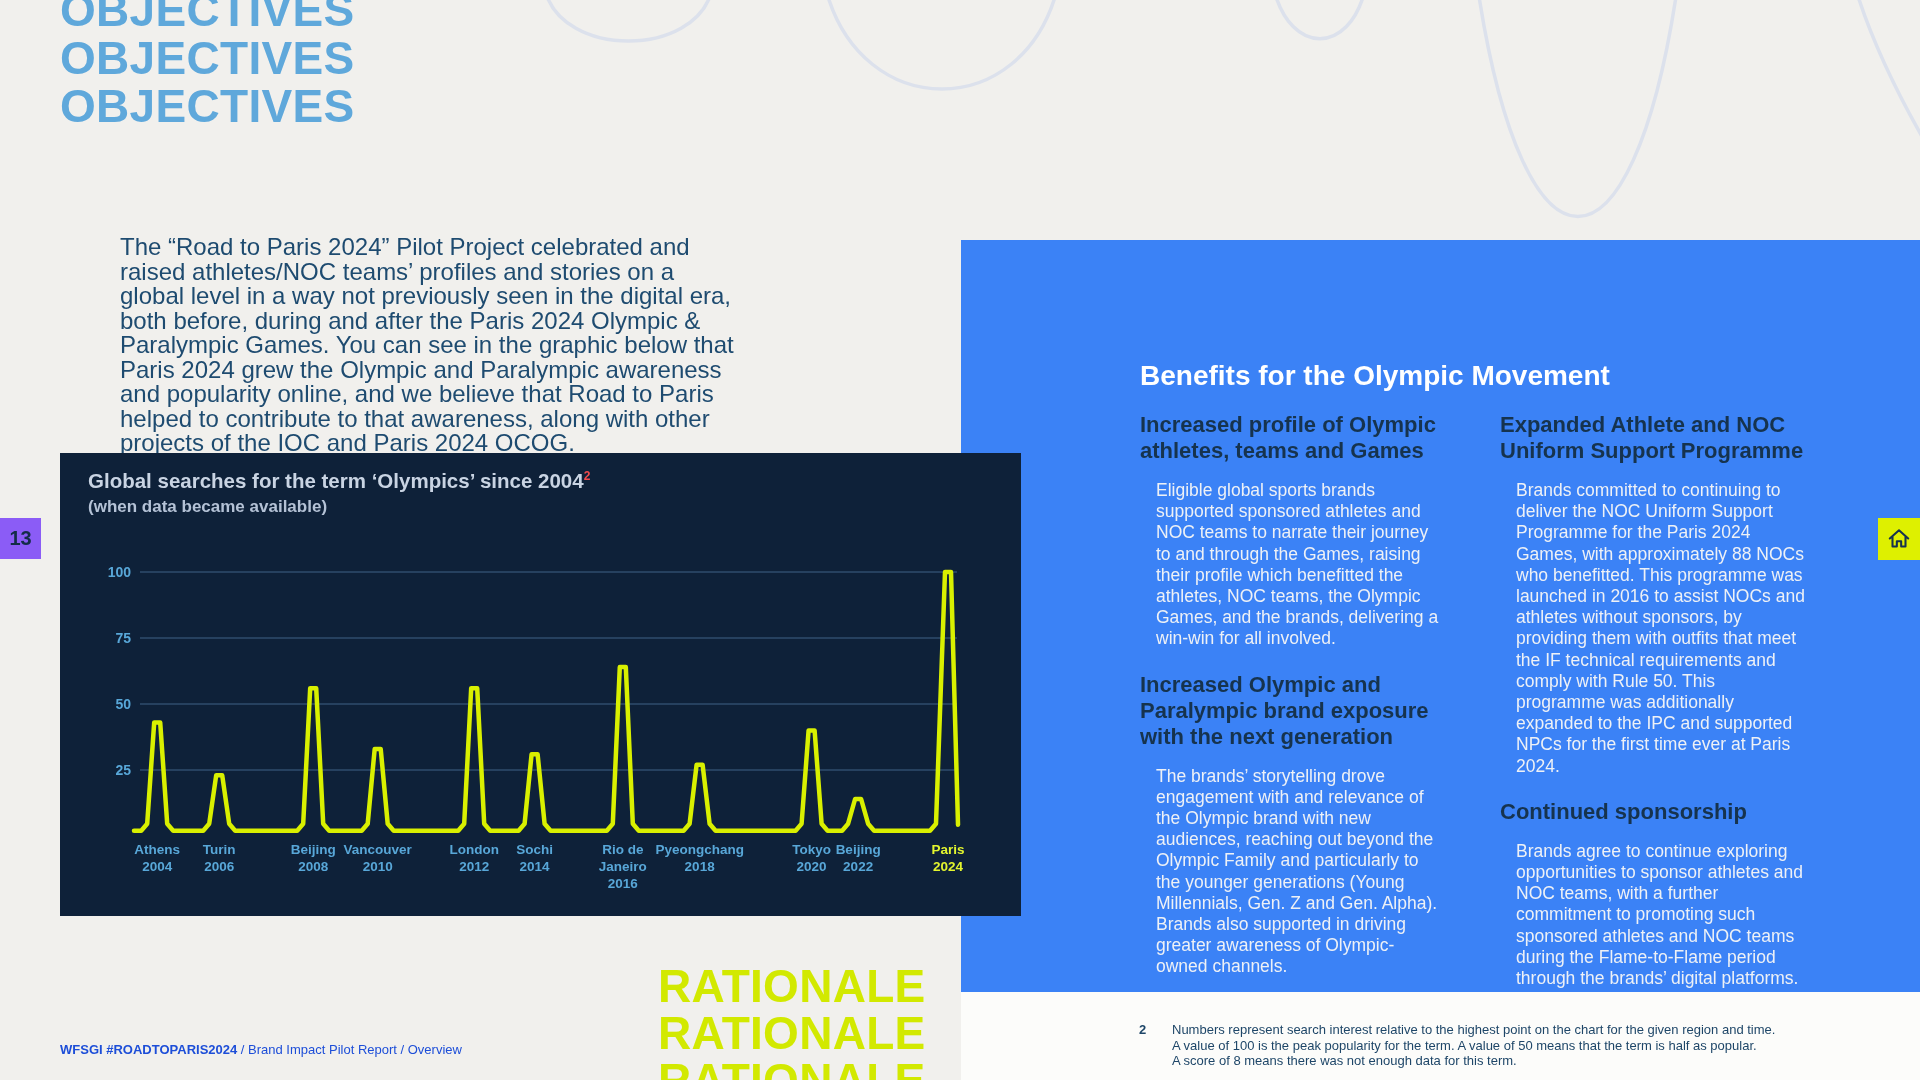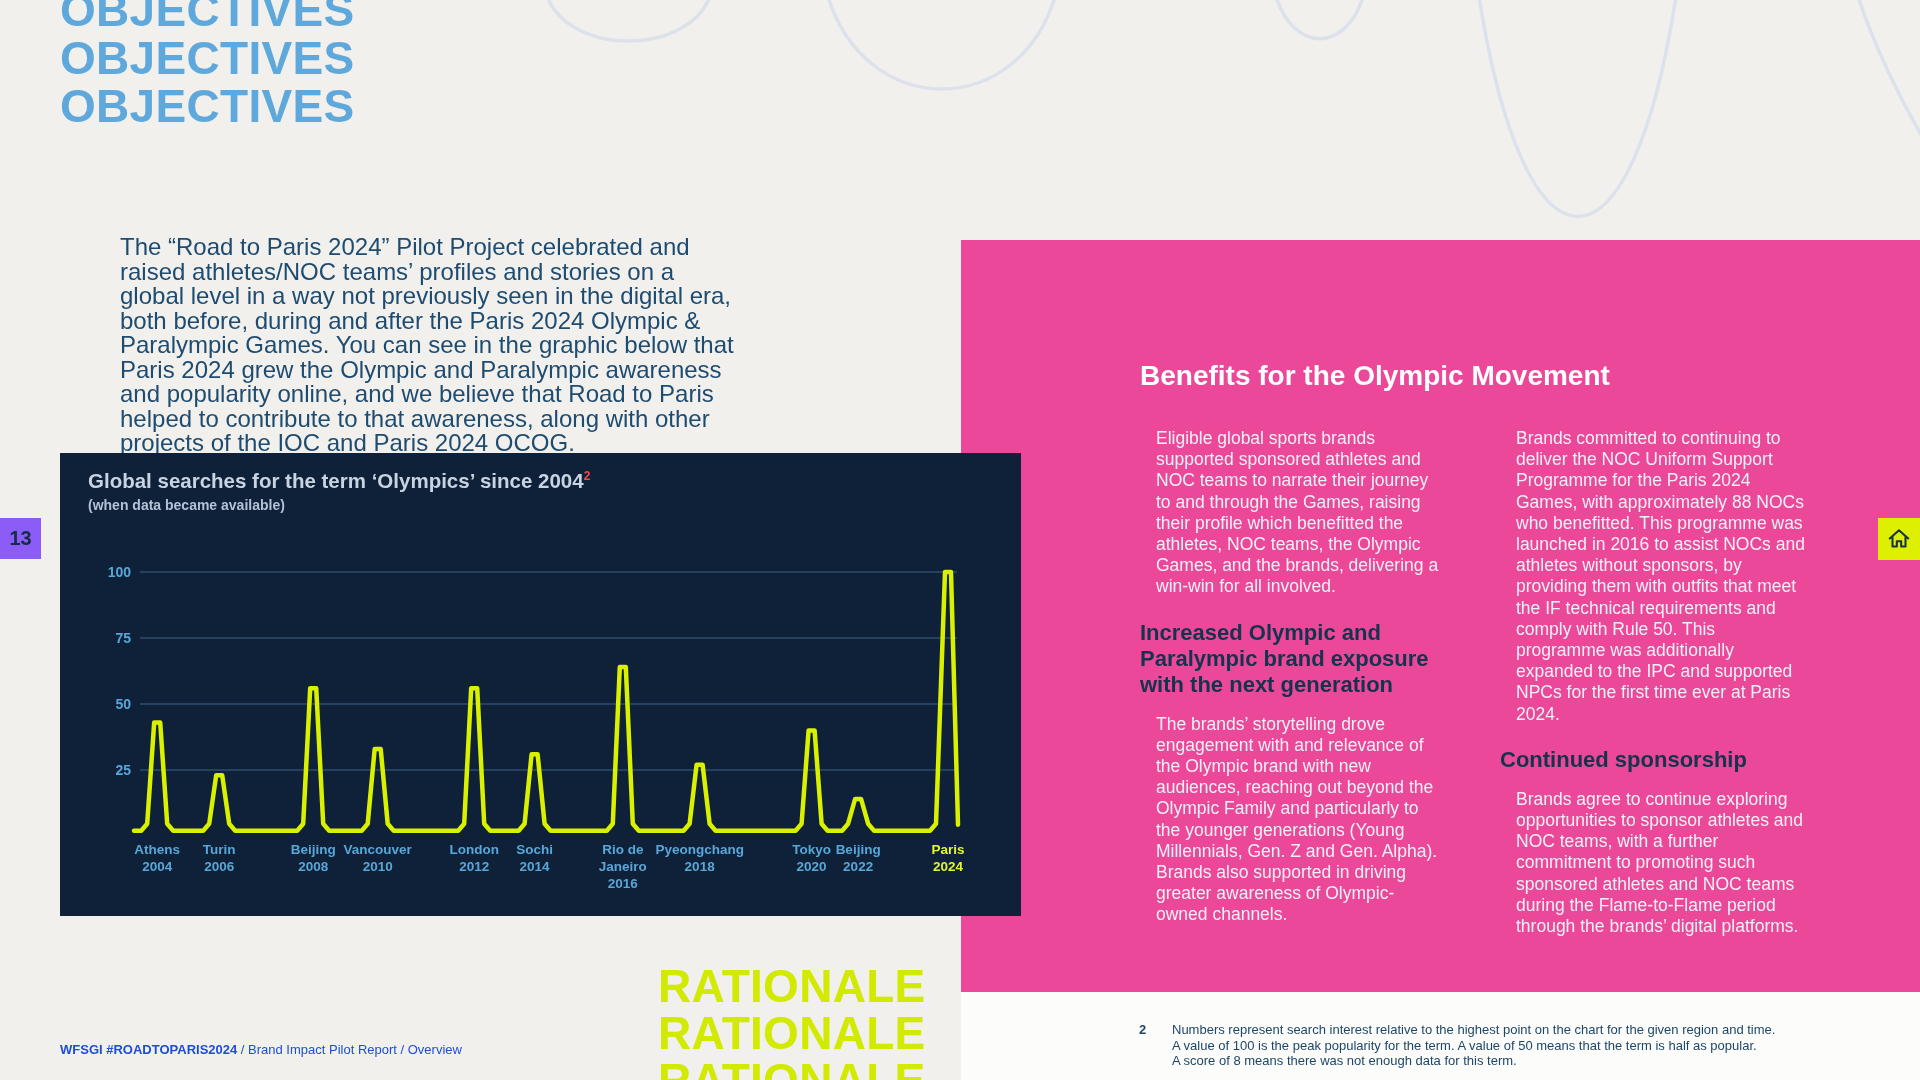--- a/index.html
+++ b/index.html
@@ -16,26 +16,26 @@
     position:absolute;left:120px;top:211px;width:618px;z-index:1;
     font-size:24px;line-height:24.5px;color:#1e4b70;
   }
   
   .chart-panel{
     position:absolute;left:60px;top:453px;width:961px;height:463px;
     background:#0e2139;z-index:3;
   }
   .chart-title{position:absolute;left:28px;top:16px;font-size:20.5px;font-weight:bold;color:#c9d4e3}
   .chart-title sup{color:#f14b4c;font-size:12px;font-weight:bold}
-  .chart-subtitle{position:absolute;left:28px;top:44px;font-size:14px;font-weight:bold;color:#b4c2d6}
+  .chart-subtitle{position:absolute;left:28px;top:44px;font-size:17px;font-weight:bold;color:#b4c2d6}
   .chart-svg{position:absolute;left:0;top:0}
   
   .benefits{
     position:absolute;left:961px;top:240px;width:959px;height:752px;
-    background:#ec4899;z-index:2;
+    background:#3b82f6;z-index:2;
   }
   .benefits-title{position:absolute;left:179px;top:120px;margin:0;font-size:28px;font-weight:bold;color:#ffffff}
   .bcol{position:absolute;top:172px}
   .bcol-1{left:179px;width:318px}
   .bcol-2{left:539px;width:324px}
   .bcol section + section{margin-top:22px}
   .bcol h3{margin:0 0 9px 0;font-size:22px;line-height:26px;color:#16334e}
   .bcol p{margin:16px;font-size:17.5px;line-height:21.2px;color:#eef1f6}
   .rationale{
     position:absolute;left:658px;top:963px;z-index:1;
@@ -79,29 +79,31 @@
 </div>
 
 <p class="intro">The “Road to Paris 2024” Pilot Project celebrated and raised athletes/NOC teams’ profiles and stories on a global level in a way not previously seen in the digital era, both before, during and after the Paris 2024 Olympic &amp; Paralympic Games. You can see in the graphic below that Paris 2024 grew the Olympic and Paralympic awareness and popularity online, and we believe that Road to Paris helped to contribute to that awareness, along with other projects of the IOC and Paris 2024 OCOG.</p>
 
 <div class="bottom-strip"></div>
 
 <section class="benefits">
   <h2 class="benefits-title">Benefits for the Olympic Movement</h2>
   <div class="bcol bcol-1">
     <section>
+      <h3>Increased profile of Olympic athletes, teams and Games</h3>
       <p>Eligible global sports brands supported sponsored athletes and NOC teams to narrate their journey to and through the Games, raising their profile which benefitted the athletes, NOC teams, the Olympic Games, and the brands, delivering a win-win for all involved.</p>
     </section>
     <section>
       <h3>Increased Olympic and Paralympic brand exposure with the next generation</h3>
       <p>The brands’ storytelling drove engagement with and relevance of the Olympic brand with new audiences, reaching out beyond the Olympic Family and particularly to the younger generations (Young Millennials, Gen. Z and Gen. Alpha). Brands also supported in driving greater awareness of Olympic-owned channels.</p>
     </section>
   </div>
   <div class="bcol bcol-2">
     <section>
+      <h3>Expanded Athlete and NOC Uniform Support Programme</h3>
       <p>Brands committed to continuing to deliver the NOC Uniform Support Programme for the Paris 2024 Games, with approximately 88 NOCs who benefitted. This programme was launched in 2016 to assist NOCs and athletes without sponsors, by providing them with outfits that meet the IF technical requirements and comply with Rule 50. This programme was additionally expanded to the IPC and supported NPCs for the first time ever at Paris 2024.</p>
     </section>
     <section>
       <h3>Continued sponsorship</h3>
       <p>Brands agree to continue exploring opportunities to sponsor athletes and NOC teams, with a further commitment to promoting such sponsored athletes and NOC teams during the Flame-to-Flame period through the brands’ digital platforms.</p>
     </section>
   </div>
 </section>
 
 <section class="chart-panel">

